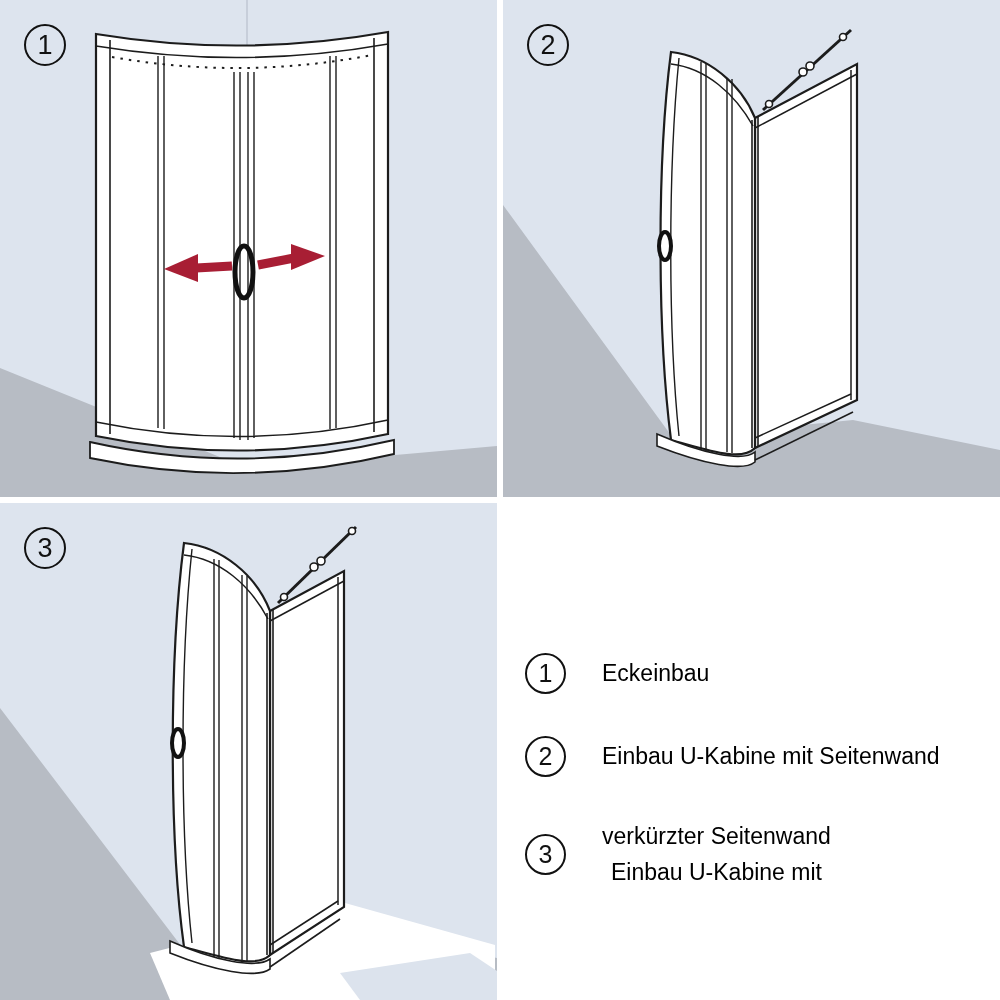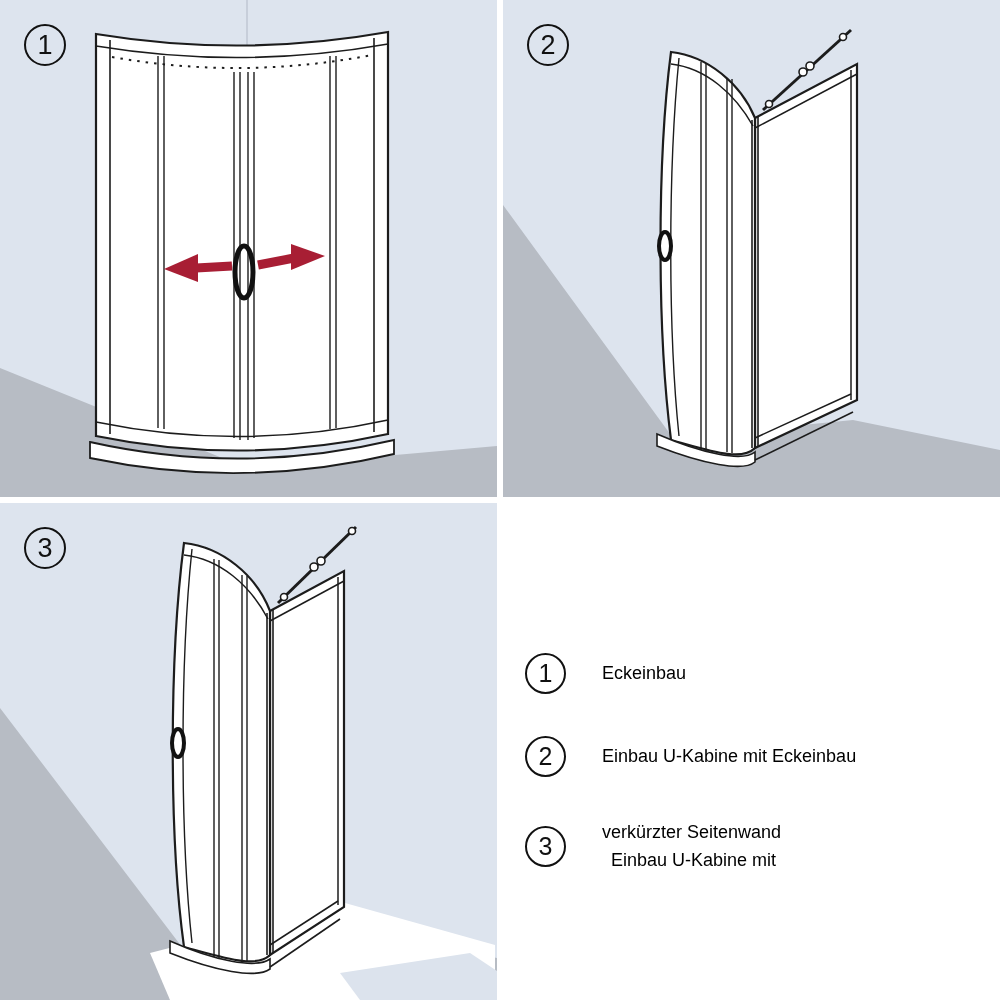--- a/index.html
+++ b/index.html
@@ -14,21 +14,21 @@
     border:2.5px solid #111;border-radius:50%;
     display:flex;align-items:center;justify-content:center;
     font-size:27px;color:#111;background:transparent;
   }
   .legend-wrap{position:absolute;left:22px;top:150px;display:flex;flex-direction:column;gap:42px}
   .legend-item{display:flex;align-items:center;gap:36px}
   .legend-badge{
     width:37px;height:37px;border:2.5px solid #111;border-radius:50%;flex:0 0 auto;
     display:flex;align-items:center;justify-content:center;font-size:25px;color:#111;
   }
-  .legend-text{font-size:18px;line-height:1.55;color:#000}
+  .legend-text{font-size:23px;line-height:1.55;color:#000}
   .legend-text span{display:block}
   .legend-text span:nth-child(2){padding-left:9px}
   .legend-text span:empty{display:none}
 </style>
 </head>
 <body>
 
 <div class="canvas">
 
   <section class="quad wall-bg">
@@ -177,21 +177,21 @@
           <span>Eckeinbau</span>
 
         </div>
       </div>
 
       <div class="legend-item">
         <div class="legend-badge">
           <span>2</span>
         </div>
         <div class="legend-text">
-          <span>Einbau U-Kabine mit Eckeinbau</span>
+          <span>Einbau U-Kabine mit Seitenwand</span>
 
         </div>
       </div>
 
       <div class="legend-item">
         <div class="legend-badge">
           <span>3</span>
         </div>
         <div class="legend-text">
           <span>verkürzter Seitenwand</span>

